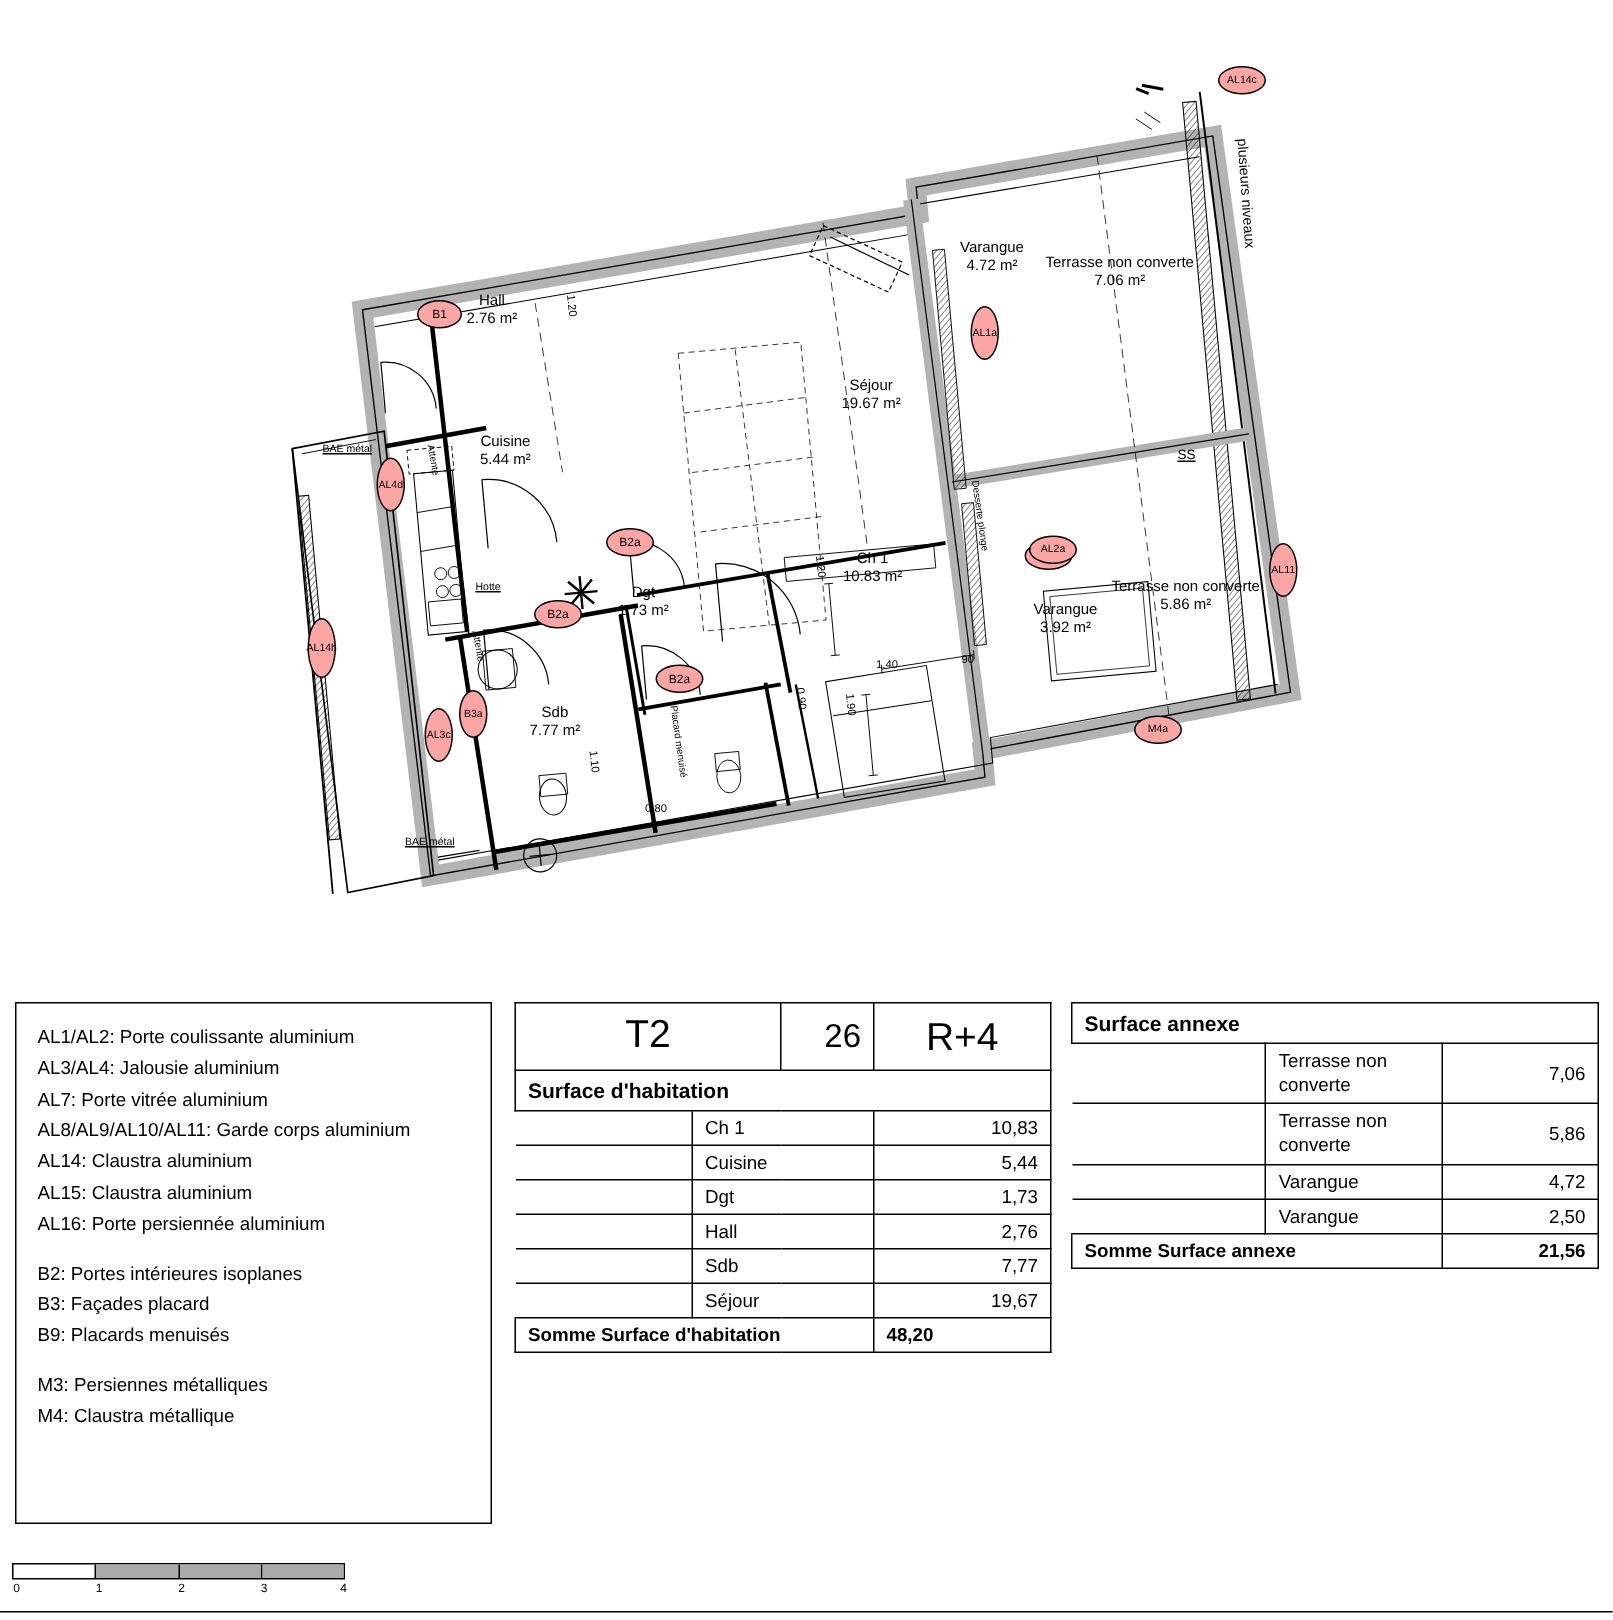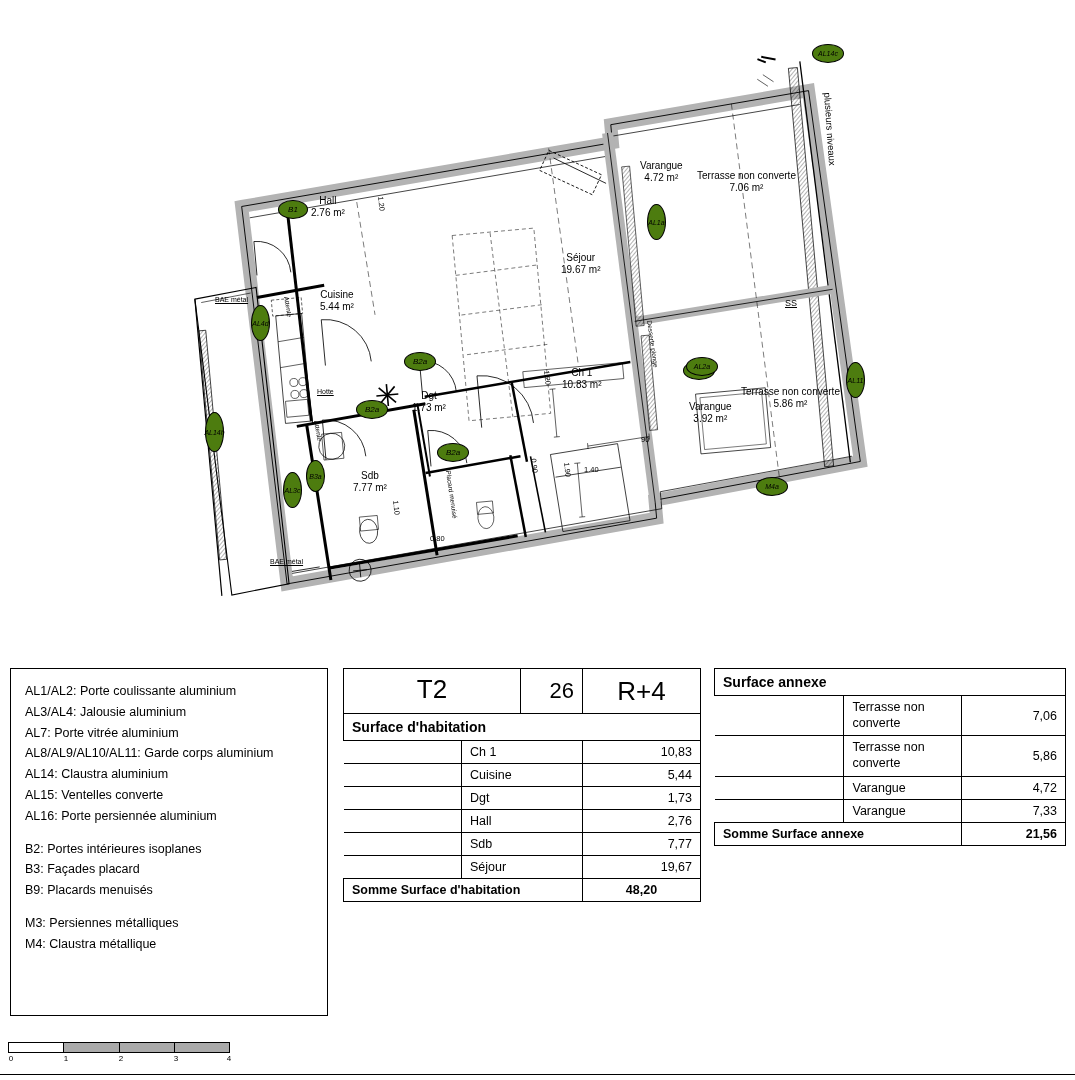--- a/index.html
+++ b/index.html
@@ -51,26 +51,25 @@
     white-space: nowrap;
     color: #000;
   }
   .tagbubble {
     position: absolute;
     font-size: 8px;
     color: #000;
     text-align: center;
     border: 1px solid #000;
     border-radius: 50%;
-    background: #4d7c0f;
+    background: #fca5a5;
     line-height: 1;
     display: flex;
     align-items: center;
     justify-content: center;
-    font-style: italic;
   }
   .rot-label {
     position: absolute;
     font-size: 7.5px;
     white-space: nowrap;
     transform-origin: 0 0;
   }
 
   
   #legend {
@@ -127,21 +126,21 @@
   }
   #hab-table .title-cell {
     font-size: 14px;
     font-weight: bold;
     padding: 5px 8px;
   }
   #hab-table .name-col { width: 118px; }
   #hab-table .room-col { width: 122px; }
   #hab-table .val-col { text-align: right; width: 118px; }
   #hab-table .sum-label { font-weight: bold; }
-  #hab-table .sum-val { font-weight: bold; text-align: center; }
+  #hab-table .sum-val { font-weight: bold; text-align: left; }
 
   #annex-table {
     left: 714px;
     top: 668px;
     width: 352px;
   }
   #annex-table .title-cell {
     font-size: 14px;
     font-weight: bold;
     padding: 5px 8px;
@@ -413,36 +412,36 @@
   <div class="tiny-label" style="left:317px; top:388px;">Hotte</div>
   <div class="rot-label" style="left:290px; top:296px; transform:rotate(80deg); font-size:6.5px;">Attente</div>
   <div class="rot-label" style="left:320px; top:420px; transform:rotate(80deg); font-size:6.5px;">Attente</div>
   <div class="tiny-label" style="left:785px; top:298px; font-size:9px;">SS</div>
   <div class="rot-label" style="left:452px; top:470px; transform:rotate(82deg); font-size:6.5px;">Placard menuisé</div>
 
   <div class="rot-label" style="left:653px; top:320px; transform:rotate(82deg); font-size:6.5px;">Desserte plonge</div>
 
   <div class="rot-label" style="left:385px; top:196px; transform:rotate(84deg);">1.20</div>
   <div class="rot-label" style="left:551px; top:370px; transform:rotate(84deg);">1.20</div>
-  <div class="dim-label" style="left:584px; top:438px;margin-top:27px;">1.40</div>
+  <div class="dim-label" style="left:584px; top:438px;">1.40</div>
   <div class="dim-label" style="left:641px; top:435px;">90</div>
   <div class="rot-label" style="left:571px; top:462px; transform:rotate(84deg);">1.90</div>
   <div class="rot-label" style="left:538px; top:458px; transform:rotate(84deg);">0.90</div>
   <div class="dim-label" style="left:430px; top:534px;">0.80</div>
   <div class="rot-label" style="left:400px; top:500px; transform:rotate(84deg);">1.10</div>
 
 </div>
 
 <div id="legend">
   <div class="row">AL1/AL2: Porte coulissante aluminium</div>
   <div class="row">AL3/AL4: Jalousie aluminium</div>
   <div class="row">AL7: Porte vitrée aluminium</div>
   <div class="row">AL8/AL9/AL10/AL11: Garde corps aluminium</div>
   <div class="row">AL14: Claustra aluminium</div>
-  <div class="row">AL15: Ventelles converte</div>
+  <div class="row">AL15: Claustra aluminium</div>
   <div class="row">AL16: Porte persiennée aluminium</div>
   <div class="gap"></div>
   <div class="row">B2: Portes intérieures isoplanes</div>
   <div class="row">B3: Façades placard</div>
   <div class="row">B9: Placards menuisés</div>
   <div class="gap"></div>
   <div class="row">M3: Persiennes métalliques</div>
   <div class="row">M4: Claustra métallique</div>
 </div>
 
@@ -509,21 +508,21 @@
     <td class="val-col">5,86</td>
   </tr>
   <tr>
     <td class="lead-col noborder-l"></td>
     <td class="room-col">Varangue</td>
     <td class="val-col">4,72</td>
   </tr>
   <tr>
     <td class="lead-col noborder-l"></td>
     <td class="room-col">Varangue</td>
-    <td class="val-col">7,33</td>
+    <td class="val-col">2,50</td>
   </tr>
   <tr>
     <td class="sum-label" colspan="2">Somme Surface annexe</td>
     <td class="sum-val">21,56</td>
   </tr>
 </tbody>
   </table>
 
 <div id="scalebar">
   <div class="bar">

